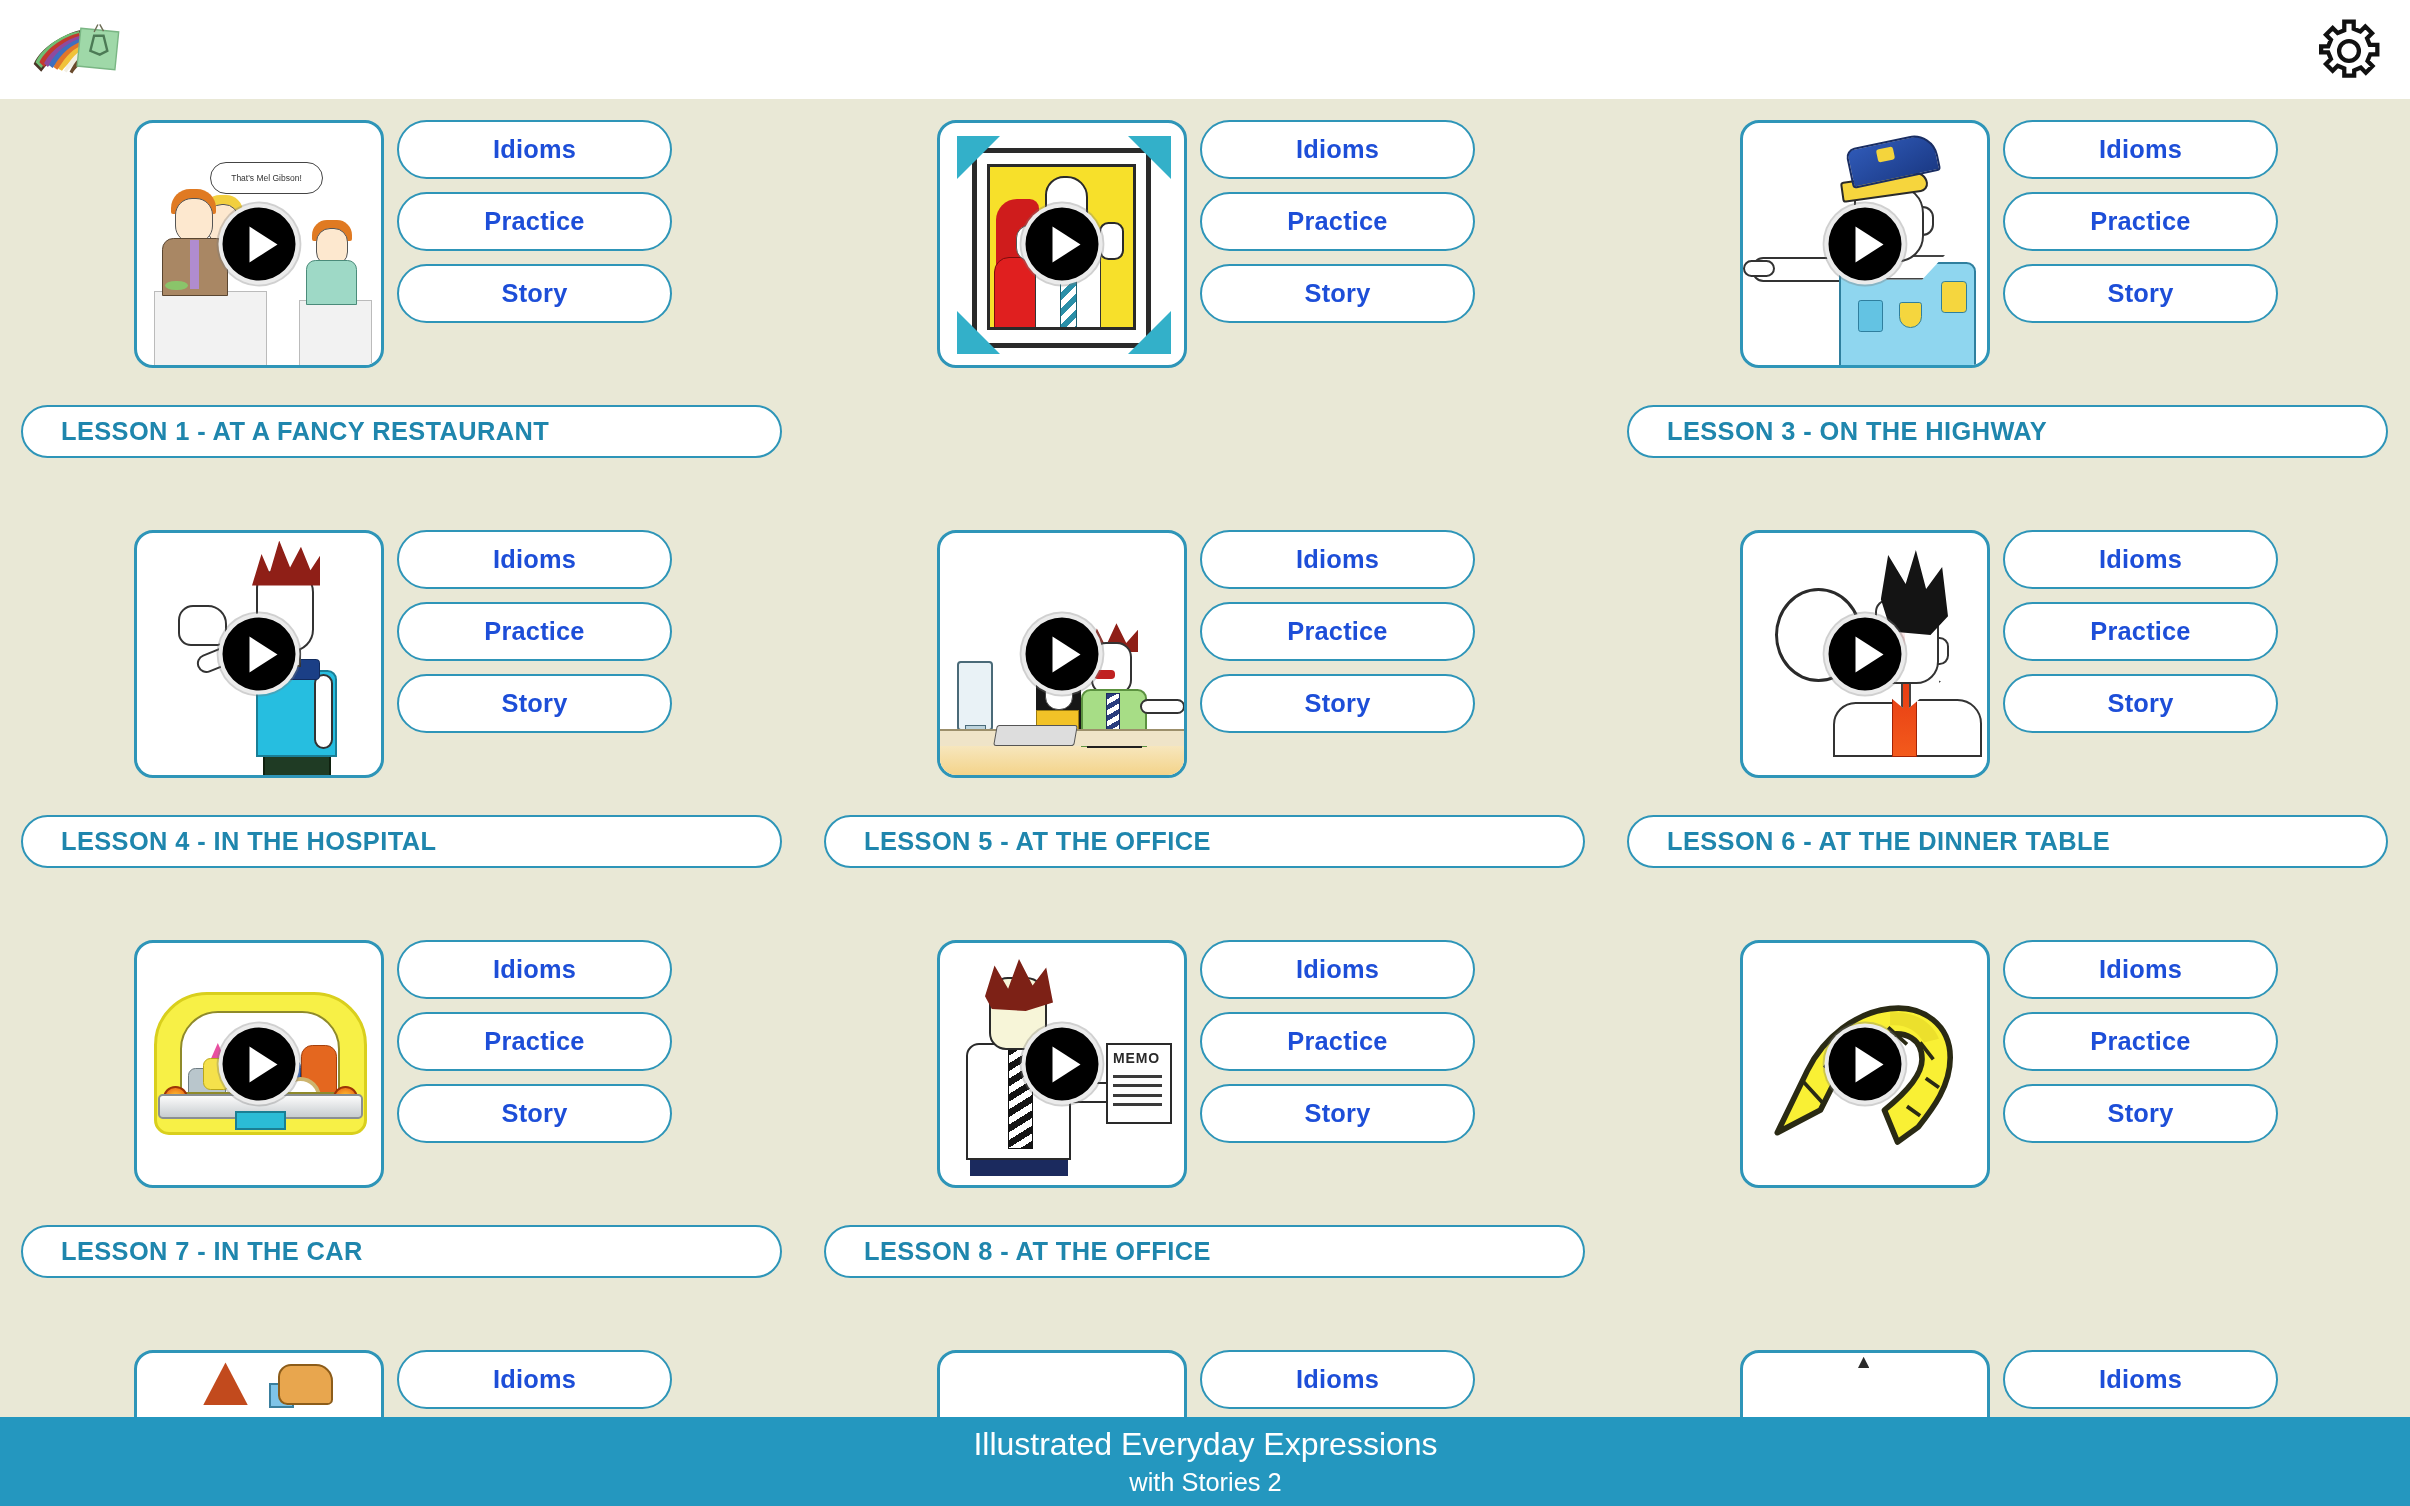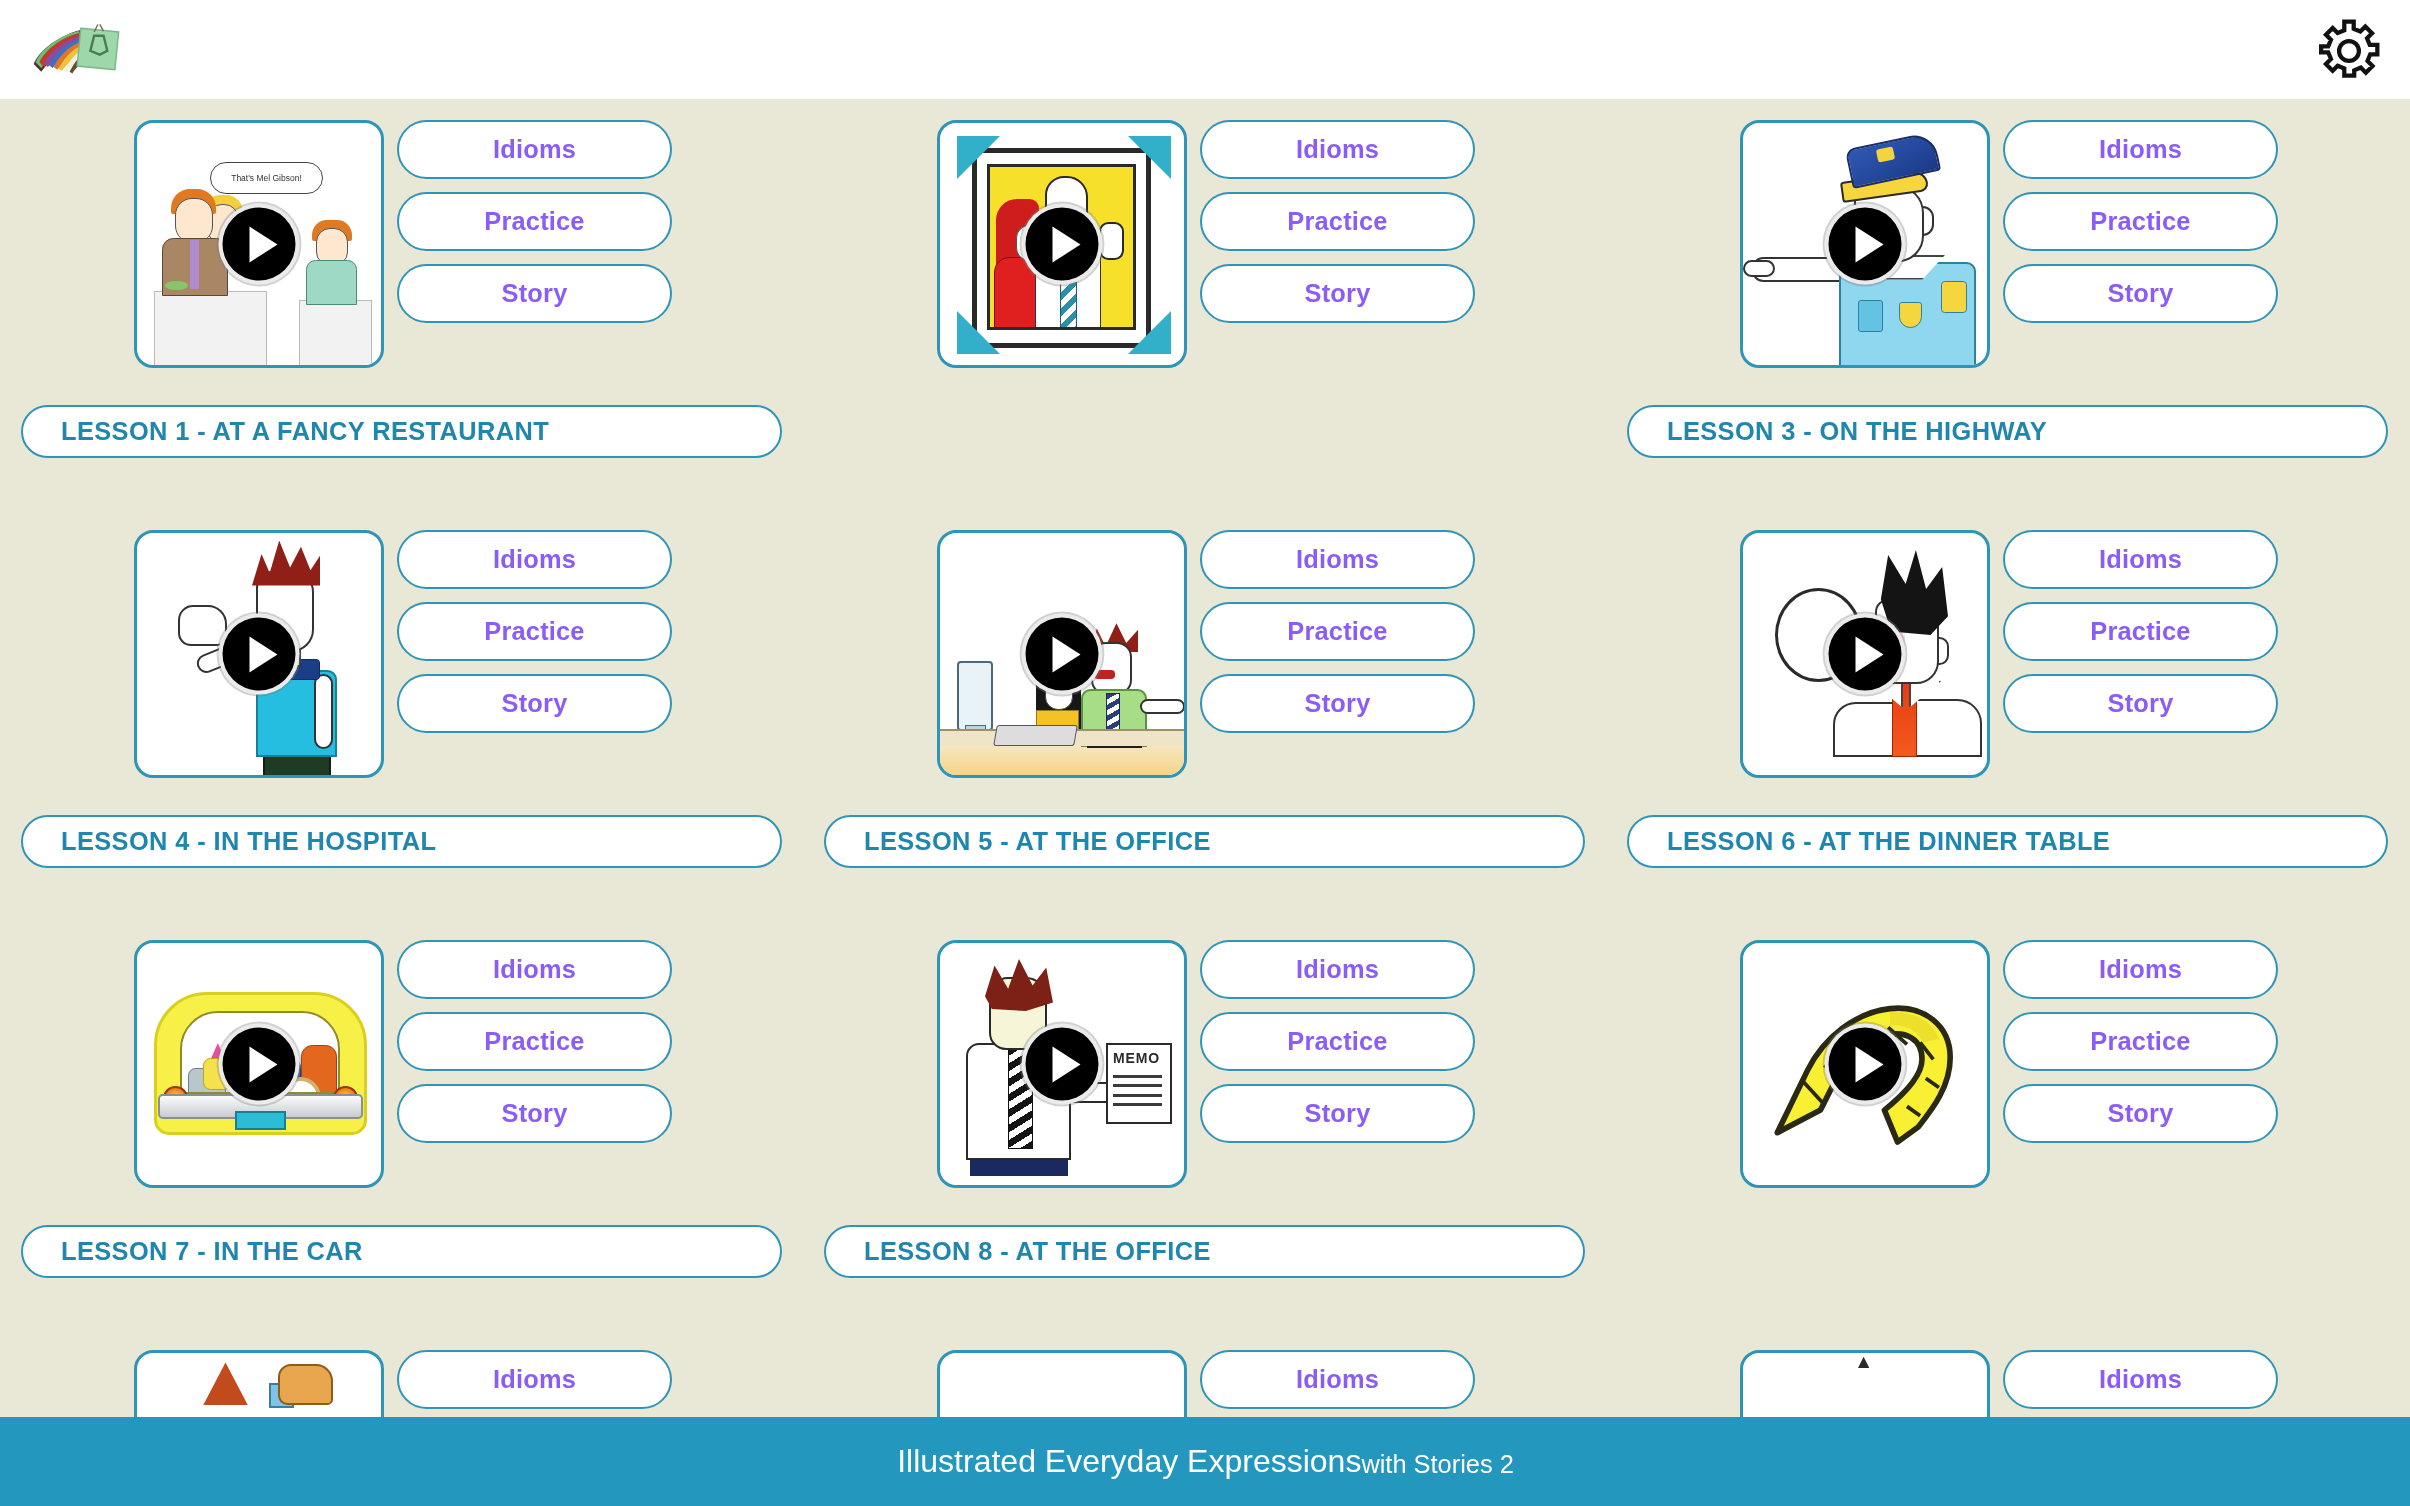--- a/index.html
+++ b/index.html
@@ -118,21 +118,21 @@
     gap: 13px;
     flex: 0 0 auto;
   }
 
   .pill {
     width: 275px;
     height: 59px;
     background: #ffffff;
     border: 2.8px solid #2e95b8;
     border-radius: 38px;
-    color: #8b5cf6;
+    color: #1d4ed8;
     font-size: 25.4px;
     font-weight: bold;
     display: flex;
     align-items: center;
     justify-content: center;
     cursor: pointer;
     letter-spacing: 0.2px;
   }
 
   .title-pill {
@@ -153,21 +153,21 @@
   }
 
   
   #bottom-banner {
     position: absolute;
     left: 0; bottom: 0;
     width: 2411px; height: 89px;
     background: #2497bf;
     color: #ffffff;
     display: flex;
-    flex-direction: row;
+    flex-direction: column;
     align-items: center;
     justify-content: center;
     z-index: 60;
   }
   #banner-title { font-size: 32px; }
   #banner-subtitle { font-size: 25.4px; margin-top: 5.6px; }
 
   
   .art { position: absolute; }
 

